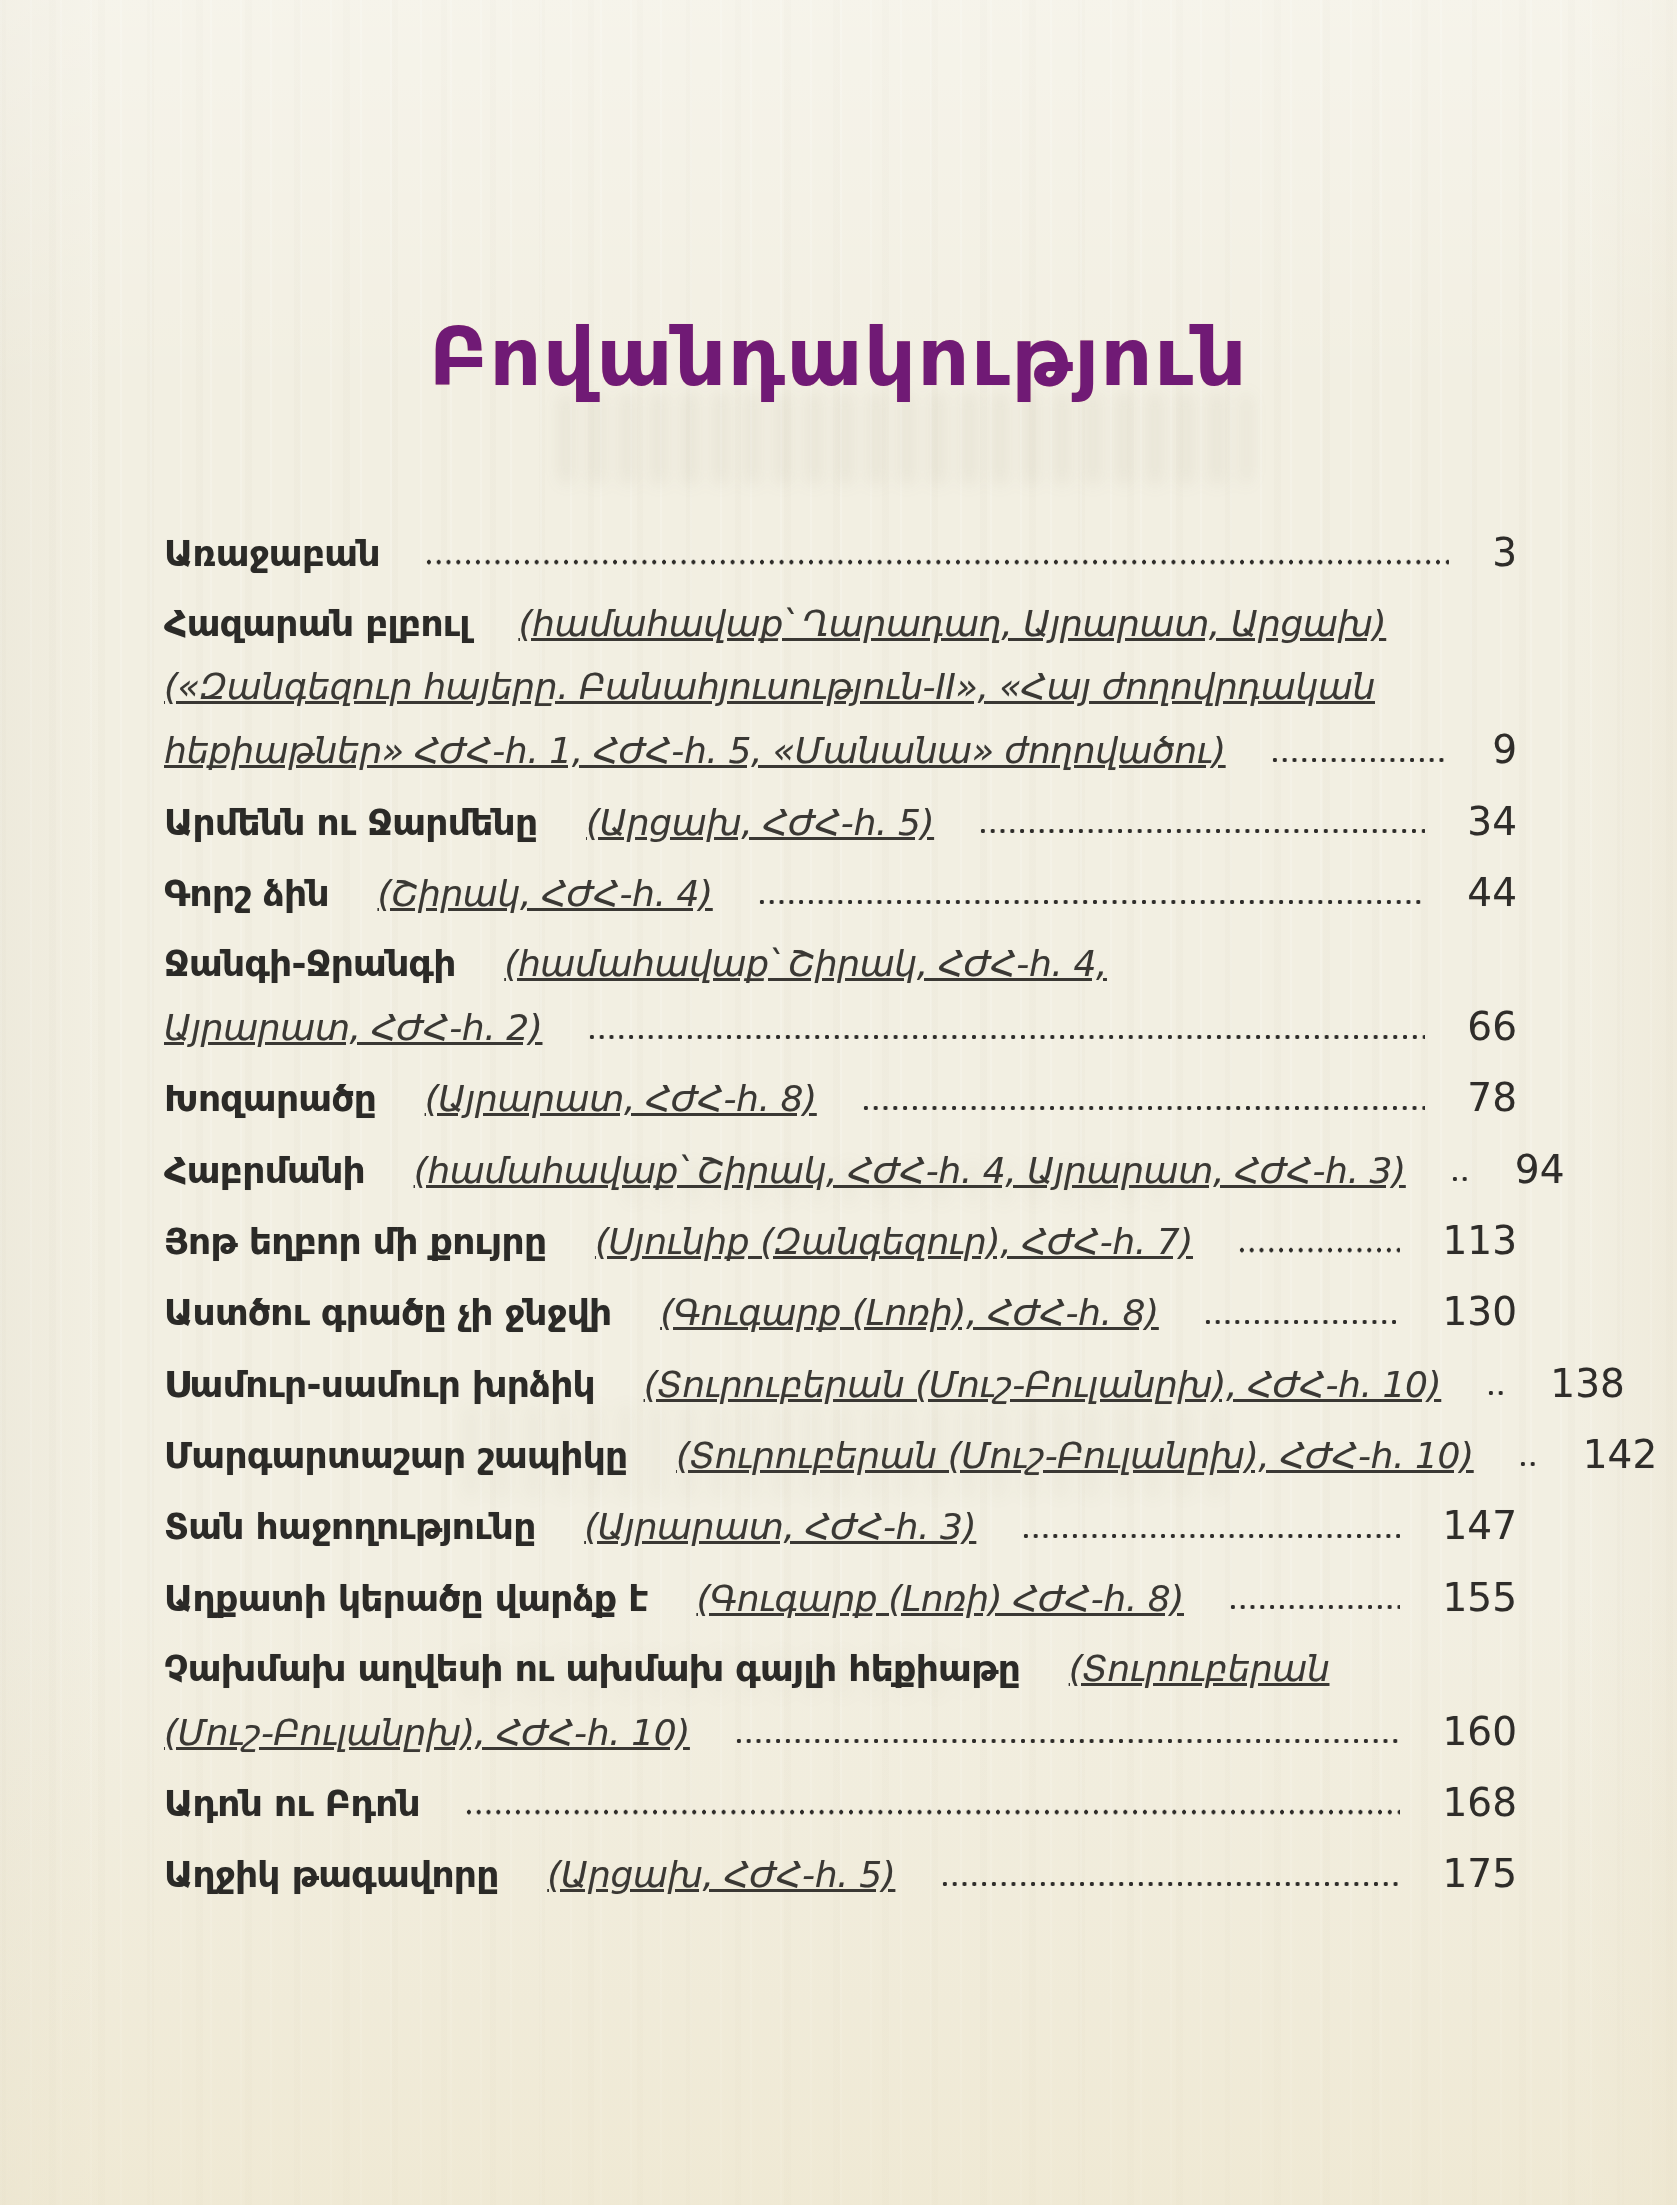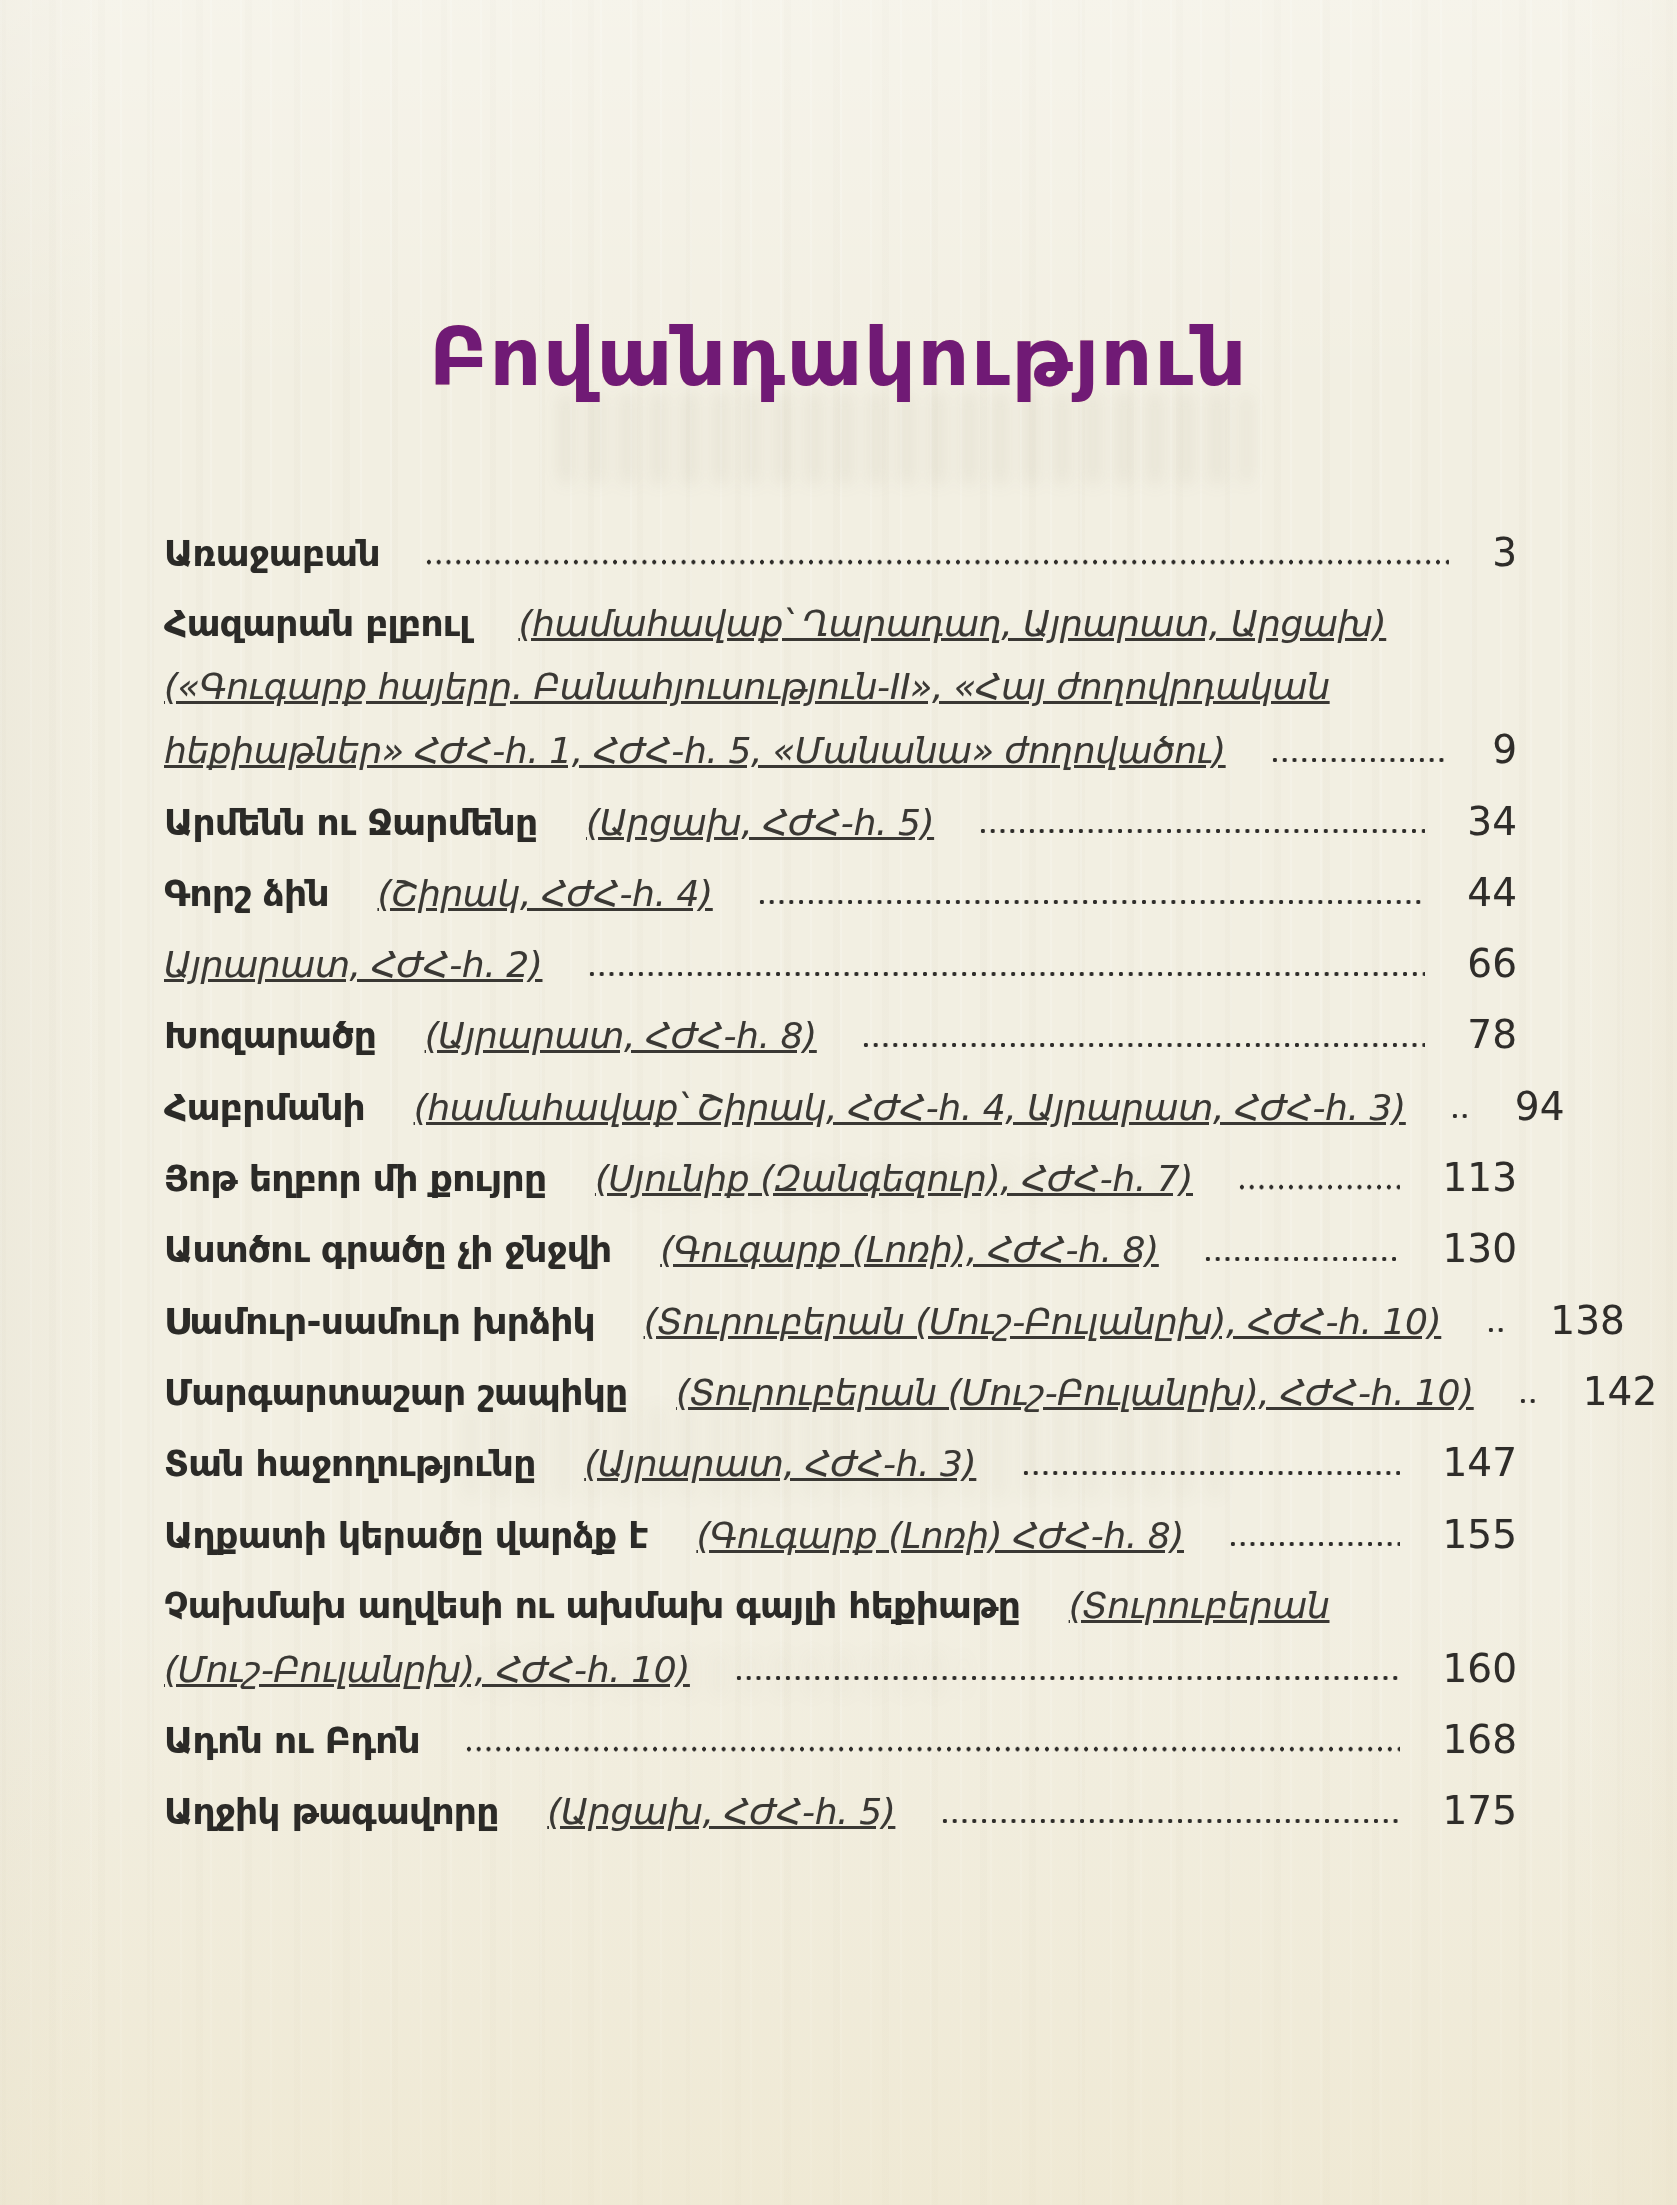--- a/index.html
+++ b/index.html
@@ -84,21 +84,21 @@
         <span class="leader"></span>
         <span class="pagenum">3</span>
       </div>
     </div>
     <div class="entry">
       <div class="line">
         <span class="t-bold">Հազարան բլբուլ</span>
         <span class="t-ital">(համահավաք՝ Ղարադաղ, Այրարատ, Արցախ)</span>
       </div>
       <div class="line">
-        <span class="t-ital">(«Գուգարք հայերը. Բանահյուսություն-II», «Հայ ժողովրդական</span>
+        <span class="t-ital">(«Զանգեզուր հայերը. Բանահյուսություն-II», «Հայ ժողովրդական</span>
       </div>
       <div class="line">
         <span class="t-ital">հեքիաթներ» ՀԺՀ-հ. 1, ՀԺՀ-հ. 5, «Մանանա» ժողովածու)</span>
         <span class="leader"></span>
         <span class="pagenum">9</span>
       </div>
     </div>
     <div class="entry">
       <div class="line">
         <span class="t-bold">Արմենն ու Ջարմենը</span>
@@ -110,20 +110,24 @@
     <div class="entry">
       <div class="line">
         <span class="t-bold">Գորշ ձին</span>
         <span class="t-ital">(Շիրակ, ՀԺՀ-հ. 4)</span>
         <span class="leader"></span>
         <span class="pagenum">44</span>
       </div>
     </div>
     <div class="entry">
       <div class="line">
+        <span class="t-bold">Ջանգի-Ջրանգի</span>
+        <span class="t-ital">(համահավաք՝ Շիրակ, ՀԺՀ-հ. 4,</span>
+      </div>
+      <div class="line">
         <span class="t-ital">Այրարատ, ՀԺՀ-հ. 2)</span>
         <span class="leader"></span>
         <span class="pagenum">66</span>
       </div>
     </div>
     <div class="entry">
       <div class="line">
         <span class="t-bold">Խոզարածը</span>
         <span class="t-ital">(Այրարատ, ՀԺՀ-հ. 8)</span>
         <span class="leader"></span>

